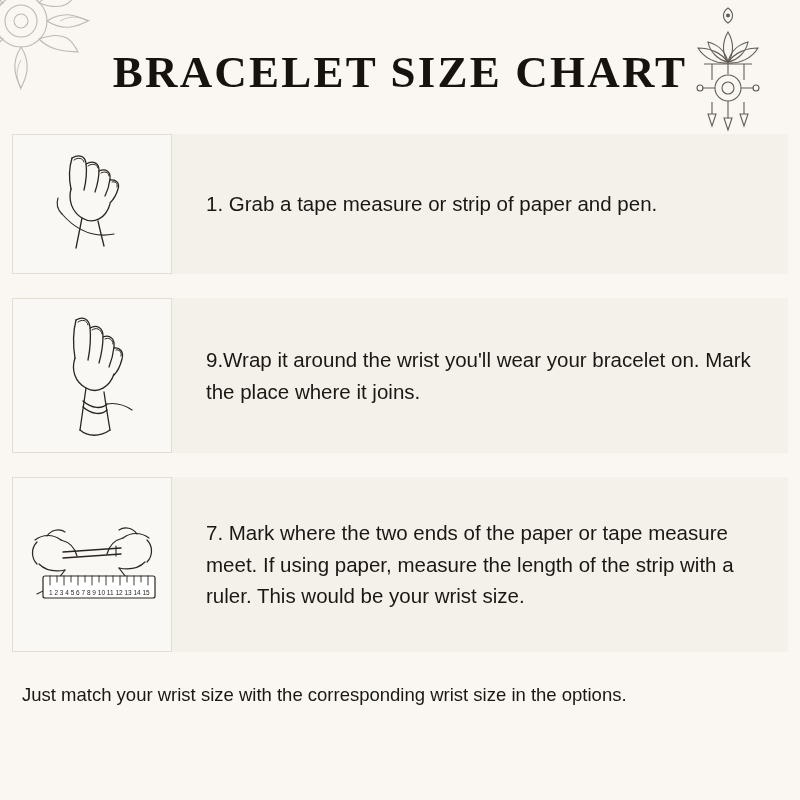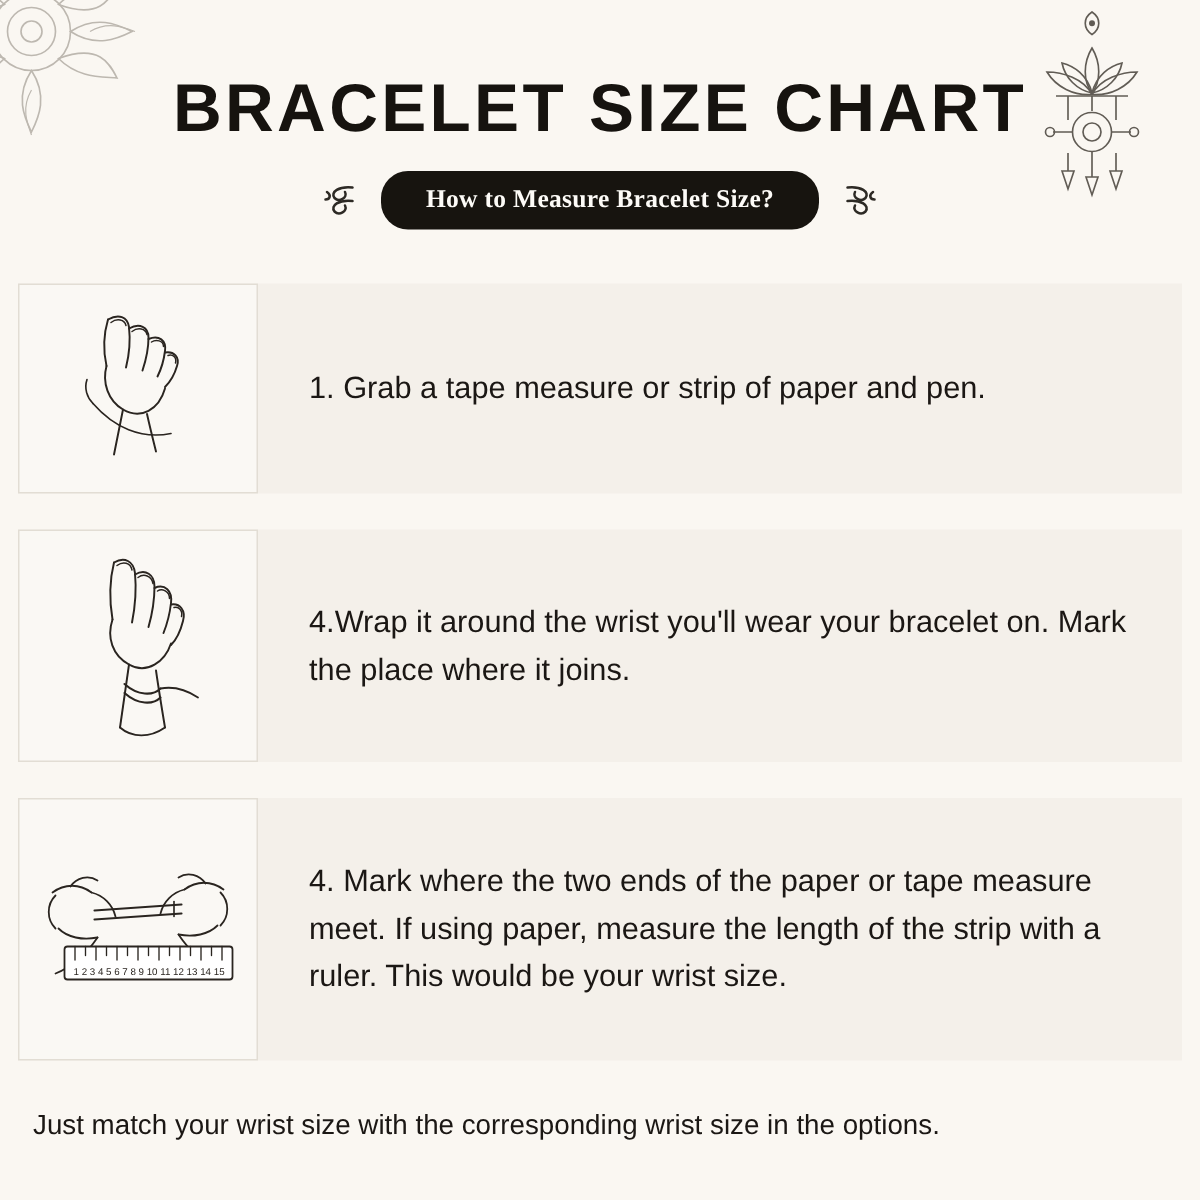--- a/index.html
+++ b/index.html
@@ -32,21 +32,21 @@
     height: 130px;
     opacity: 0.8;
   }
 
   
   .header {
     padding-top: 46px;
     text-align: center;
   }
   .title {
-    font-family: Liberation Sans, sans-serif;
+    font-family: Liberation Serif, serif;
     font-size: 45px;
     letter-spacing: 2.2px;
     color: #16130f;
     margin: 0;
     font-weight: 700;
   }
   .subtitle-row {
     margin-top: 16px;
     display: flex;
     align-items: center;
@@ -163,37 +163,20 @@
     <circle cx="74" cy="86" r="3"></circle>
     <path d="M30 100 V112 M46 99 V116 M62 100 V112"></path>
     <path d="M26 112 L30 124 L34 112Z"></path>
     <path d="M42 116 L46 128 L50 116Z"></path>
     <path d="M58 112 L62 124 L66 112Z"></path>
   </g>
 </svg>
 
 <div class="header">
   <h1 class="title">BRACELET SIZE CHART</h1>
-  <div class="subtitle-row">
-    <svg class="swirl" viewBox="0 0 26 26">
-      <g fill="none" stroke="#17140f" stroke-width="1.7" stroke-linecap="round">
-        <path d="M21 4 C12 3 6 7 9 11 C12 14 18 11 16 7"></path>
-        <path d="M21 13 C12 12 6 16 9 20 C12 23 18 20 16 16"></path>
-        <path d="M4 7 C7 9 6 12 3 12"></path>
-      </g>
-    </svg>
-    <div class="pill">How to Measure Bracelet Size?</div>
-    <svg class="swirl" viewBox="0 0 26 26">
-      <g fill="none" stroke="#17140f" stroke-width="1.7" stroke-linecap="round">
-        <path d="M5 4 C14 3 20 7 17 11 C14 14 8 11 10 7"></path>
-        <path d="M5 13 C14 12 20 16 17 20 C14 23 8 20 10 16"></path>
-        <path d="M22 7 C19 9 20 12 23 12"></path>
-      </g>
-    </svg>
-  </div>
 </div>
 
 <div class="steps">
 
   <div class="step step-1">
     <div class="step-figure">
       <svg width="120" height="125" viewBox="0 0 120 125">
         <g fill="none" stroke="#2a2520" stroke-width="1.3" stroke-linecap="round">
 
           <path d="M40 16 C37 26 37 38 39 47"></path>
@@ -239,21 +222,21 @@
           <path d="M54 82 C52 96 50 110 48 124"></path>
           <path d="M72 86 C74 100 76 112 78 124"></path>
           <path d="M48 124 C56 131 68 131 78 124"></path>
 
           <path d="M51 95 C60 103 70 103 75 98" stroke-width="1.4"></path>
           <path d="M51 101 C60 109 70 109 75 104" stroke-width="1.4"></path>
           <path d="M75 98 C86 96 94 100 100 104" stroke-width="1.2"></path>
         </g>
       </svg>
     </div>
-    <div class="step-text">4.Wrap it around the wrist you'll wear your bracelet on. Mark the place where it joins.</div>
+    <div class="step-text">9.Wrap it around the wrist you'll wear your bracelet on. Mark the place where it joins.</div>
   </div>
 
   <div class="step step-3">
     <div class="step-figure">
       <svg width="150" height="150" viewBox="0 0 150 150">
         <g fill="none" stroke="#2a2520" stroke-width="1.2" stroke-linecap="round">
 
           <path d="M18 50 C26 44 36 44 44 50"></path>
           <path d="M20 52 C14 58 14 68 20 74"></path>
           <path d="M44 50 C52 52 58 58 60 66"></path>
@@ -273,18 +256,18 @@
           <path d="M99 56 L99 66" stroke-width="1.1"></path>
 
           <rect x="26" y="86" width="112" height="22" rx="2" fill="#ffffff" stroke="#2a2520" stroke-width="1.2"></rect>
           <g stroke-width="0.9">
             <path d="M33 86 V95 M40 86 V92 M47 86 V95 M54 86 V92 M61 86 V95 M68 86 V92 M75 86 V95 M82 86 V92 M89 86 V95 M96 86 V92 M103 86 V95 M110 86 V92 M117 86 V95 M124 86 V92 M131 86 V95"></path>
           </g>
         </g>
         <text x="32" y="105" font-family="Liberation Sans, sans-serif" font-size="6.5" fill="#2a2520">1 2 3 4 5 6 7 8 9 10 11 12 13 14 15</text>
       </svg>
     </div>
-    <div class="step-text">4. Mark where the two ends of the paper or tape measure meet. If using paper, measure the length of the strip with a ruler. This would be your wrist size.</div>
+    <div class="step-text">7. Mark where the two ends of the paper or tape measure meet. If using paper, measure the length of the strip with a ruler. This would be your wrist size.</div>
   </div>
 
 </div>
 
 <div class="footer">Just match your wrist size with the corresponding wrist size in the options.</div>
 
 </body></html>

